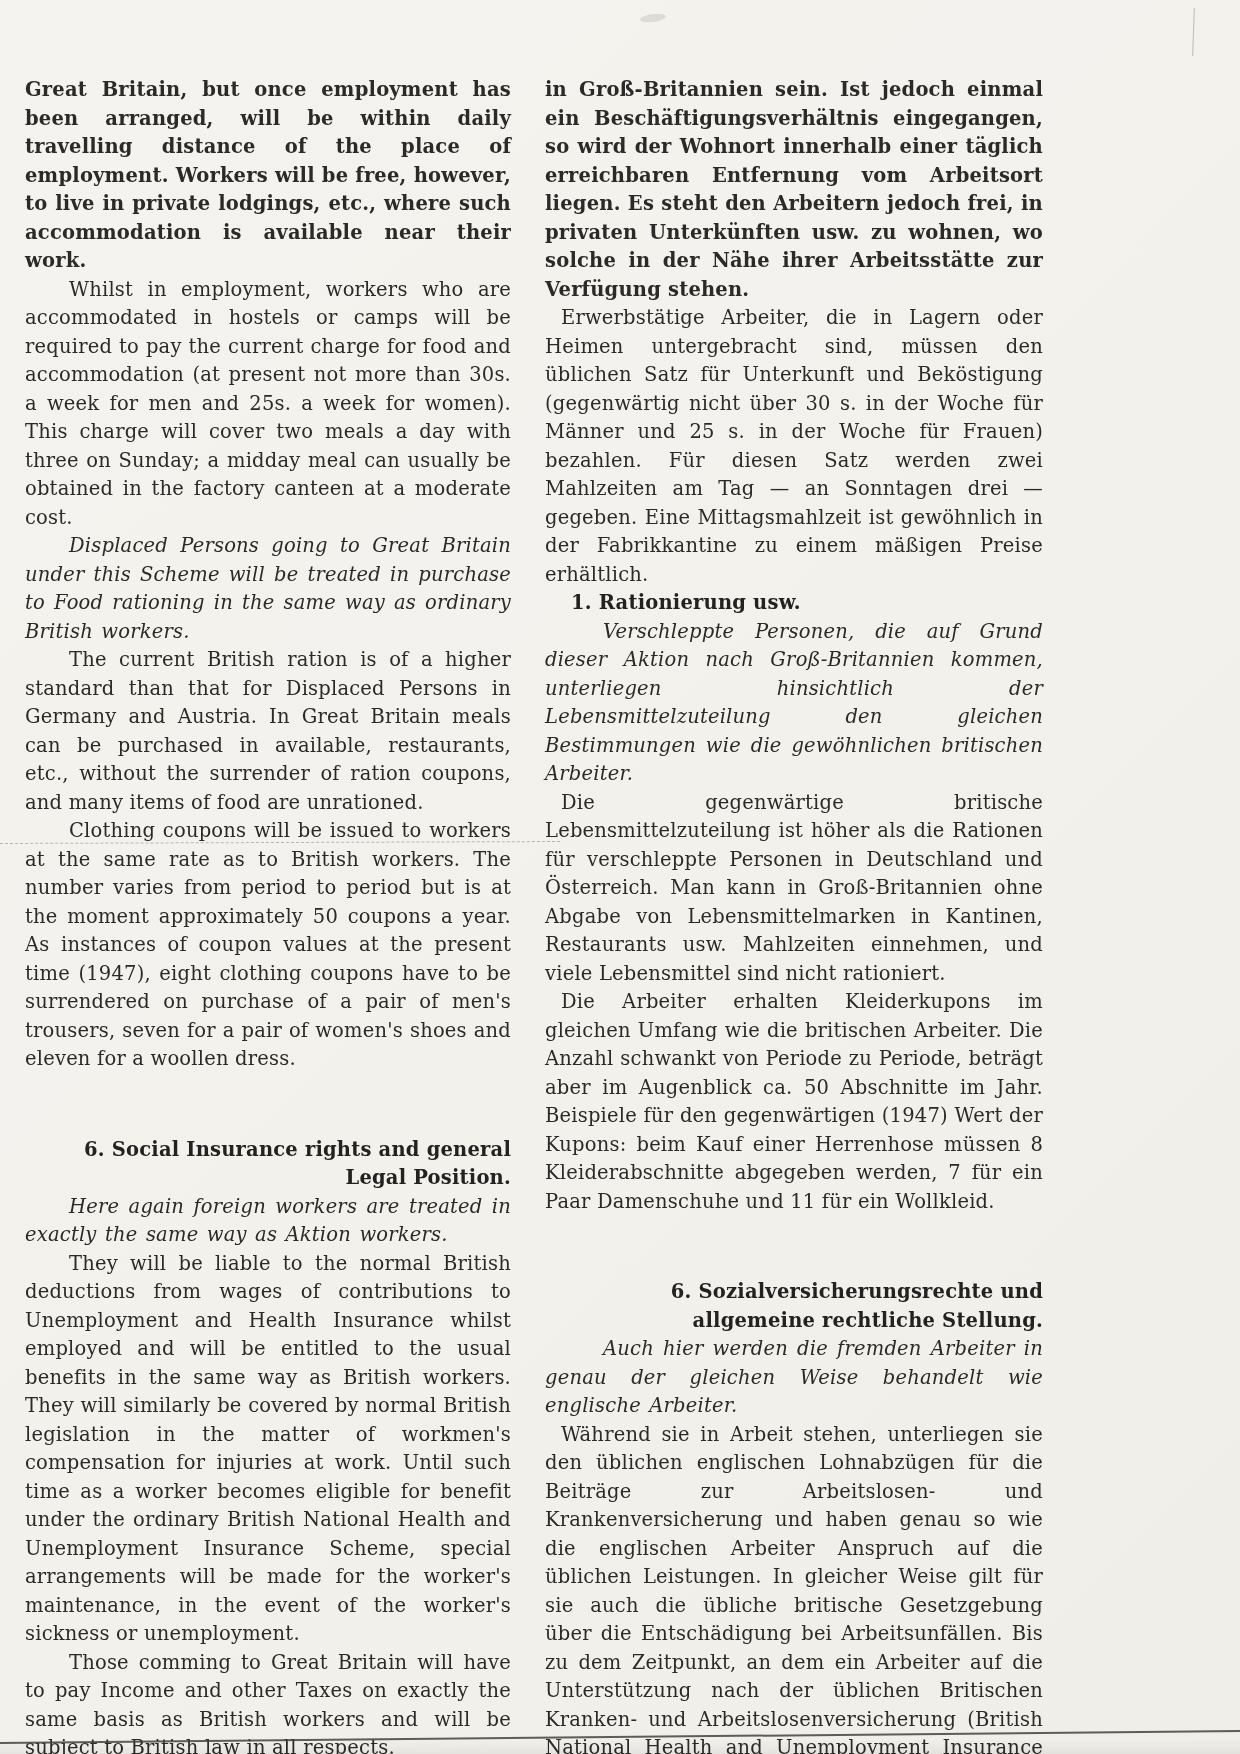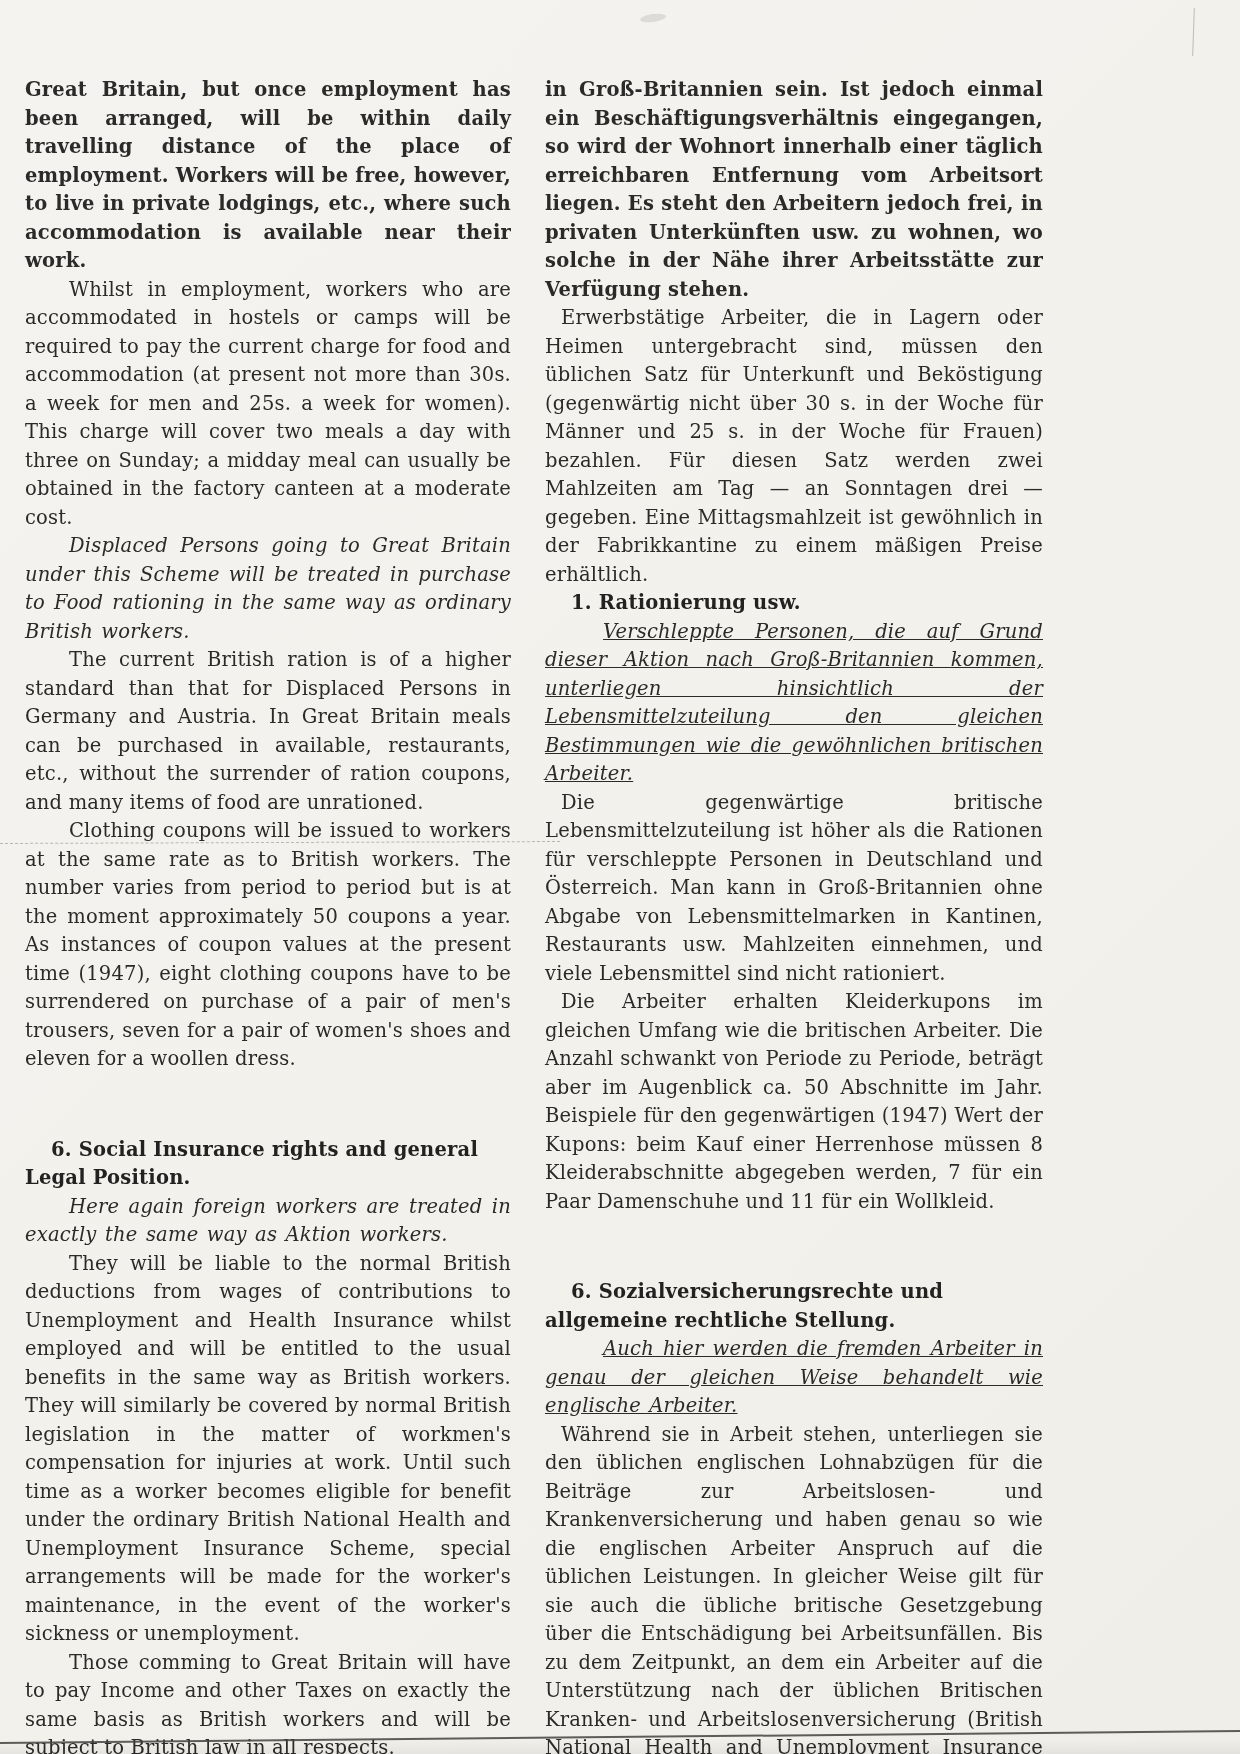--- a/index.html
+++ b/index.html
@@ -38,30 +38,30 @@
 
   .para-en { text-indent: 44px; }
   .para-de { text-indent: 16px; }
   .no-indent { text-indent: 0; font-weight: bold; }
 
   .lead {
     font-style: italic;
     word-spacing: 2px;
   }
   .lead-en { text-indent: 44px; }
-  .lead-de { text-indent: 58px; text-decoration: underline; }
+  .lead-de { text-indent: 58px; }
 
   .heading {
     margin: 48px 0 15px 0;
     font-weight: bold;
     text-indent: 26px;
     text-align: left;
     color: #232220;
   }
-  .heading.gap-lg { margin-top: 62px; }
+  .heading.gap-lg { margin-top: 62px; text-align: right; }
 
   
   .edge-bottom {
     position: absolute;
     left: -12px;
     right: -12px;
     bottom: 16px;
     height: 2px;
     background: #43423e;
     transform: rotate(-0.55deg);

